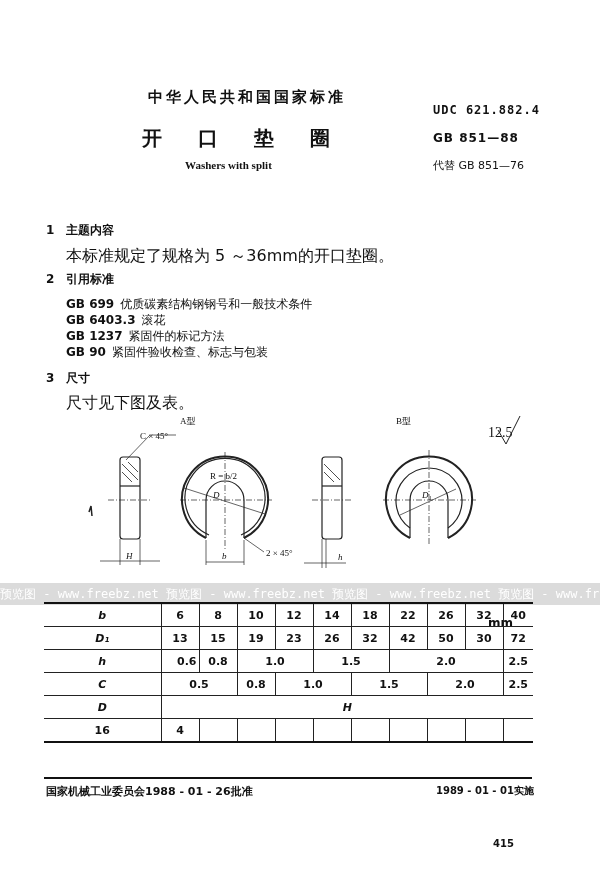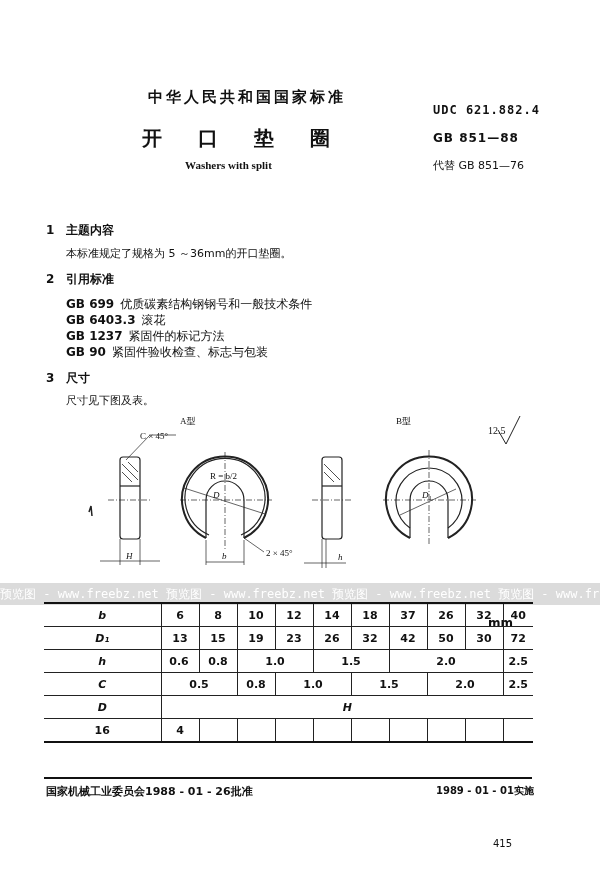--- a/index.html
+++ b/index.html
@@ -9,36 +9,36 @@
   .b{font-weight:bold;}
   .std-title{left:148px;top:88px;font-size:15px;font-weight:bold;letter-spacing:3px;text-align:right;}
   .udc{left:433px;top:95px;font-size:12px;font-weight:bold;font-family:"DejaVu Sans Mono",monospace;letter-spacing:1px;margin-top:8px;}
   .main-title{left:142px;top:125px;font-size:20px;font-weight:bold;word-spacing:0;}
   .main-title span{display:inline-block;width:56px;}
   .gb{left:433px;top:131px;font-size:12px;font-weight:bold;letter-spacing:1px;}
   .en{left:185px;top:159px;font-size:11px;font-weight:bold;font-family:"Liberation Serif",serif;}
   .rep{left:433px;top:158px;font-size:11px;}
   .sec{left:46px;font-size:12px;font-weight:bold;}
   .sec .num{display:inline-block;width:20px;}
-  .para{left:66px;font-size:11px;}
+  .para{left:66px;font-size:16px;}
   .ref{left:66px;font-size:12px;}
   .ref .code{font-weight:bold;margin-right:6px;}
   .watermark{left:0;top:583px;width:600px;height:22px;background:rgba(190,190,190,0.55);
     color:#fff;font-size:12px;font-family:"DejaVu Sans Mono",monospace;line-height:22px;white-space:nowrap;overflow:hidden;}
   .mm{left:488px;top:588px;font-size:12px;font-weight:bold;margin-top:28px;}
   table.dims{position:absolute;left:44px;top:602px;border-collapse:collapse;font-size:11px;}
   table.dims td{height:22px;text-align:center;padding:0;border-top:1.5px solid #222;border-bottom:1.5px solid #222;}
   table.dims td.v{border-left:1.2px solid #222;}
   table.dims tr:first-child td{border-top:2px solid #111;}
   table.dims tr:last-child td{border-bottom:2px solid #111;}
   .hdr{font-weight:bold;}
   .footer-rule{left:44px;top:777px;width:488px;height:2px;background:#111;}
   .approve{left:46px;top:784px;font-size:11px;font-weight:bold;}
   .impl{left:436px;top:784px;font-size:10px;font-weight:bold;}
-  .page{left:493px;top:838px;font-size:10px;font-weight:normal;}
+  .page{left:493px;top:838px;font-size:10px;font-weight:bold;}
   .lbl{font-size:9px;font-family:"Liberation Serif",serif;}
 </style>
 </head>
 <body>
 
 <div class="abs std-title">中华人民共和国国家标准</div>
 <div class="abs udc">UDC 621.882.4</div>
 <div class="abs main-title">
   <span>开</span><span>口</span><span>垫</span><span>圈</span>
 </div>
@@ -61,21 +61,21 @@
 <div class="abs lbl" style="left:180px;top:415px">A型</div>
 <div class="abs lbl" style="left:396px;top:415px">B型</div>
 <div class="abs lbl" style="left:140px;top:431px">C × 45°</div>
 <div class="abs lbl" style="left:210px;top:471px">R = b/2</div>
 <div class="abs lbl" style="left:213px;top:490px;font-style:italic">D</div>
 <div class="abs lbl" style="left:422px;top:490px;font-style:italic">D₁</div>
 <div class="abs lbl" style="left:126px;top:551px;font-style:italic">H</div>
 <div class="abs lbl" style="left:222px;top:551px;font-style:italic">b</div>
 <div class="abs lbl" style="left:266px;top:548px">2 × 45°</div>
 <div class="abs lbl" style="left:338px;top:552px;font-style:italic">h</div>
-<div class="abs lbl" style="left:488px;top:425px;font-size:10px">12.5</div>
+<div class="abs lbl" style="left:488px;top:425px;font-size:14px">12.5</div>
 
 <svg class="abs" style="left:0;top:400px" width="600" height="185">
   <g stroke="#222" fill="none" stroke-width="1.2">
 
     <rect x="120" y="57" width="20" height="82" rx="3"></rect>
     <line x1="120" y1="86" x2="140" y2="86"></line>
     <path d="M122 64 l16 16 M122 72 l10 10 M128 62 l10 10" stroke-width="0.8"></path>
     <line x1="108" y1="100" x2="152" y2="100" stroke-dasharray="6 2 1 2" stroke-width="0.7"></line>
     <line x1="126" y1="60" x2="150" y2="35" stroke-width="0.7"></line>
     <line x1="150" y1="35" x2="176" y2="35" stroke-width="0.7"></line>
@@ -134,41 +134,41 @@
   </colgroup>
   <tbody>
   <tr>
     <td class="hdr" style="font-style:italic">b</td>
     <td class="v b">6</td>
     <td class="v b">8</td>
     <td class="v b">10</td>
     <td class="v b">12</td>
     <td class="v b">14</td>
     <td class="v b">18</td>
-    <td class="v b">37</td>
+    <td class="v b">22</td>
     <td class="v b">26</td>
     <td class="v b">32</td>
     <td class="v b">40</td>
   </tr>
   <tr>
     <td class="hdr" style="font-style:italic">D₁</td>
     <td class="v b">13</td>
     <td class="v b">15</td>
     <td class="v b">19</td>
     <td class="v b">23</td>
     <td class="v b">26</td>
     <td class="v b">32</td>
     <td class="v b">42</td>
     <td class="v b">50</td>
     <td class="v b">30</td>
     <td class="v b">72</td>
   </tr>
   <tr>
     <td class="hdr" style="font-style:italic">h</td>
-    <td class="v b" style="text-align:center;padding-right:2px">0.6</td>
+    <td class="v b" style="text-align:right;padding-right:2px">0.6</td>
     <td class="v b">0.8</td>
     <td class="v b" colspan="2">1.0</td>
     <td class="v b" colspan="2">1.5</td>
     <td class="v b" colspan="3">2.0</td>
     <td class="v b">2.5</td>
   </tr>
   <tr>
     <td class="hdr" style="font-style:italic">C</td>
     <td class="v b" colspan="2">0.5</td>
     <td class="v b">0.8</td>

